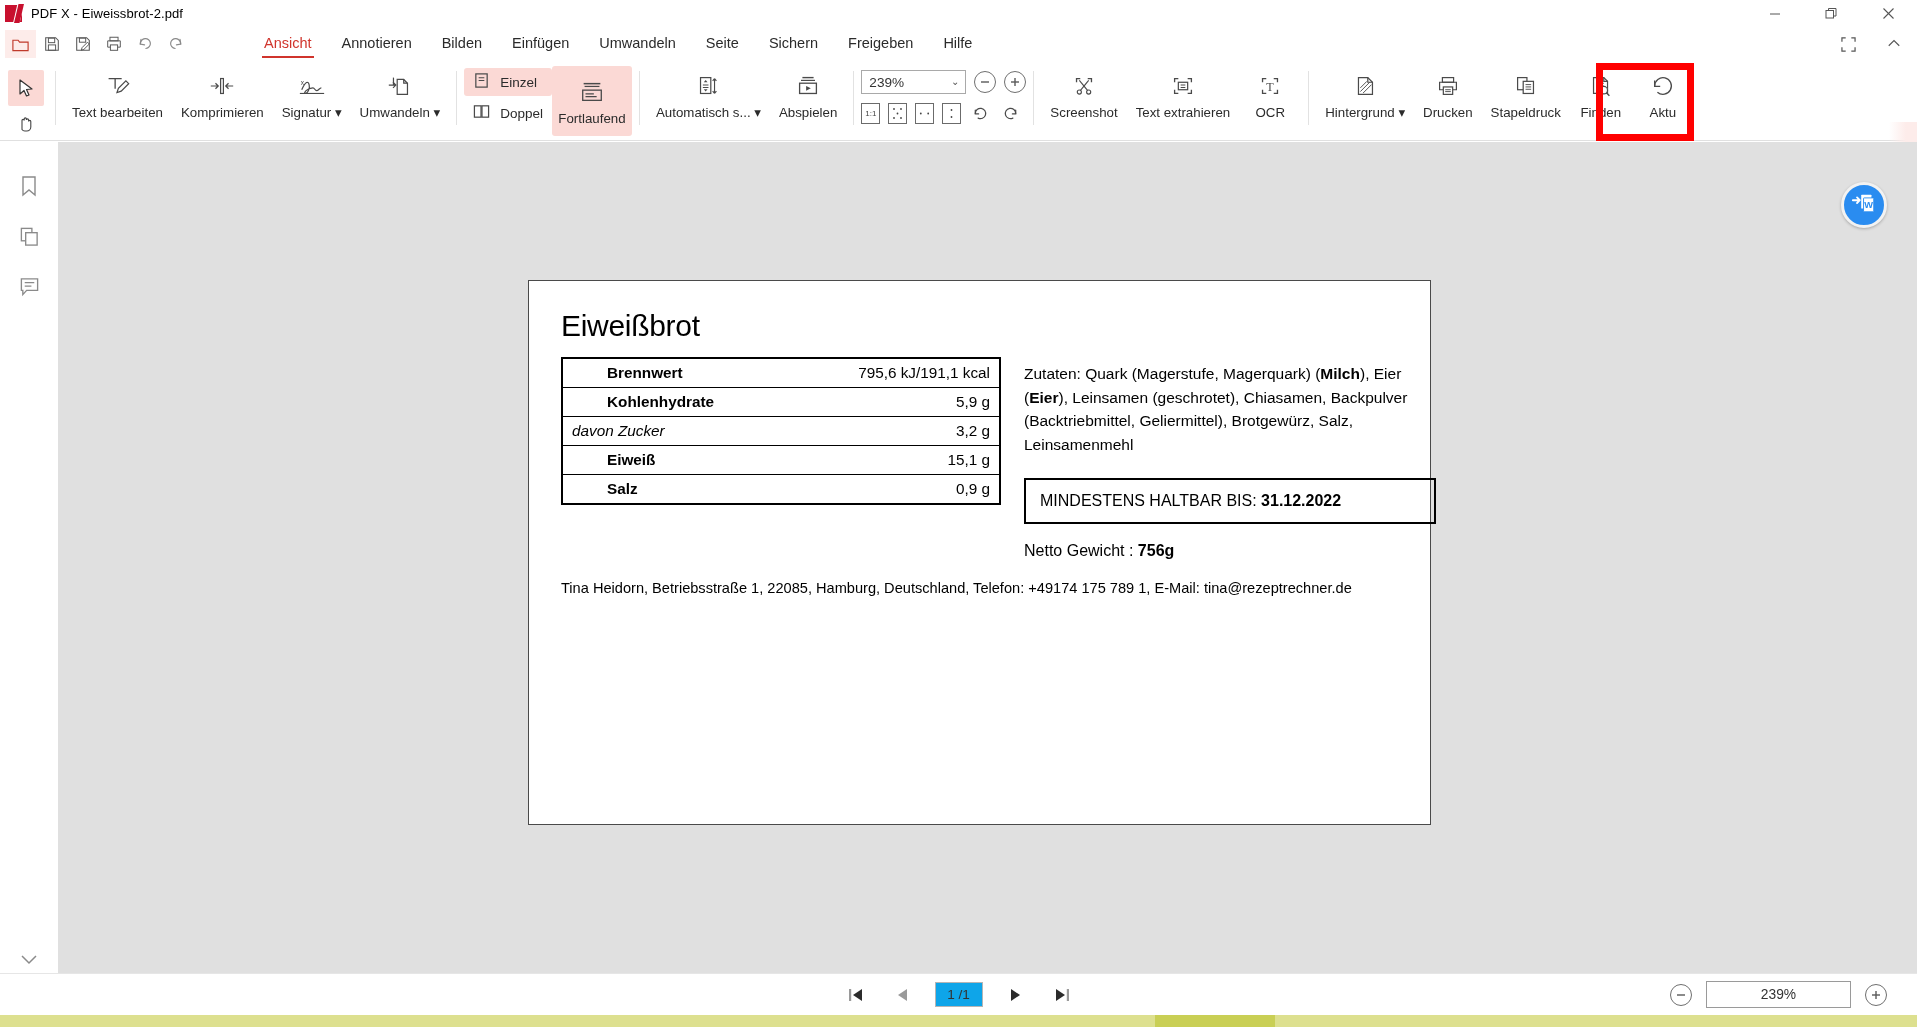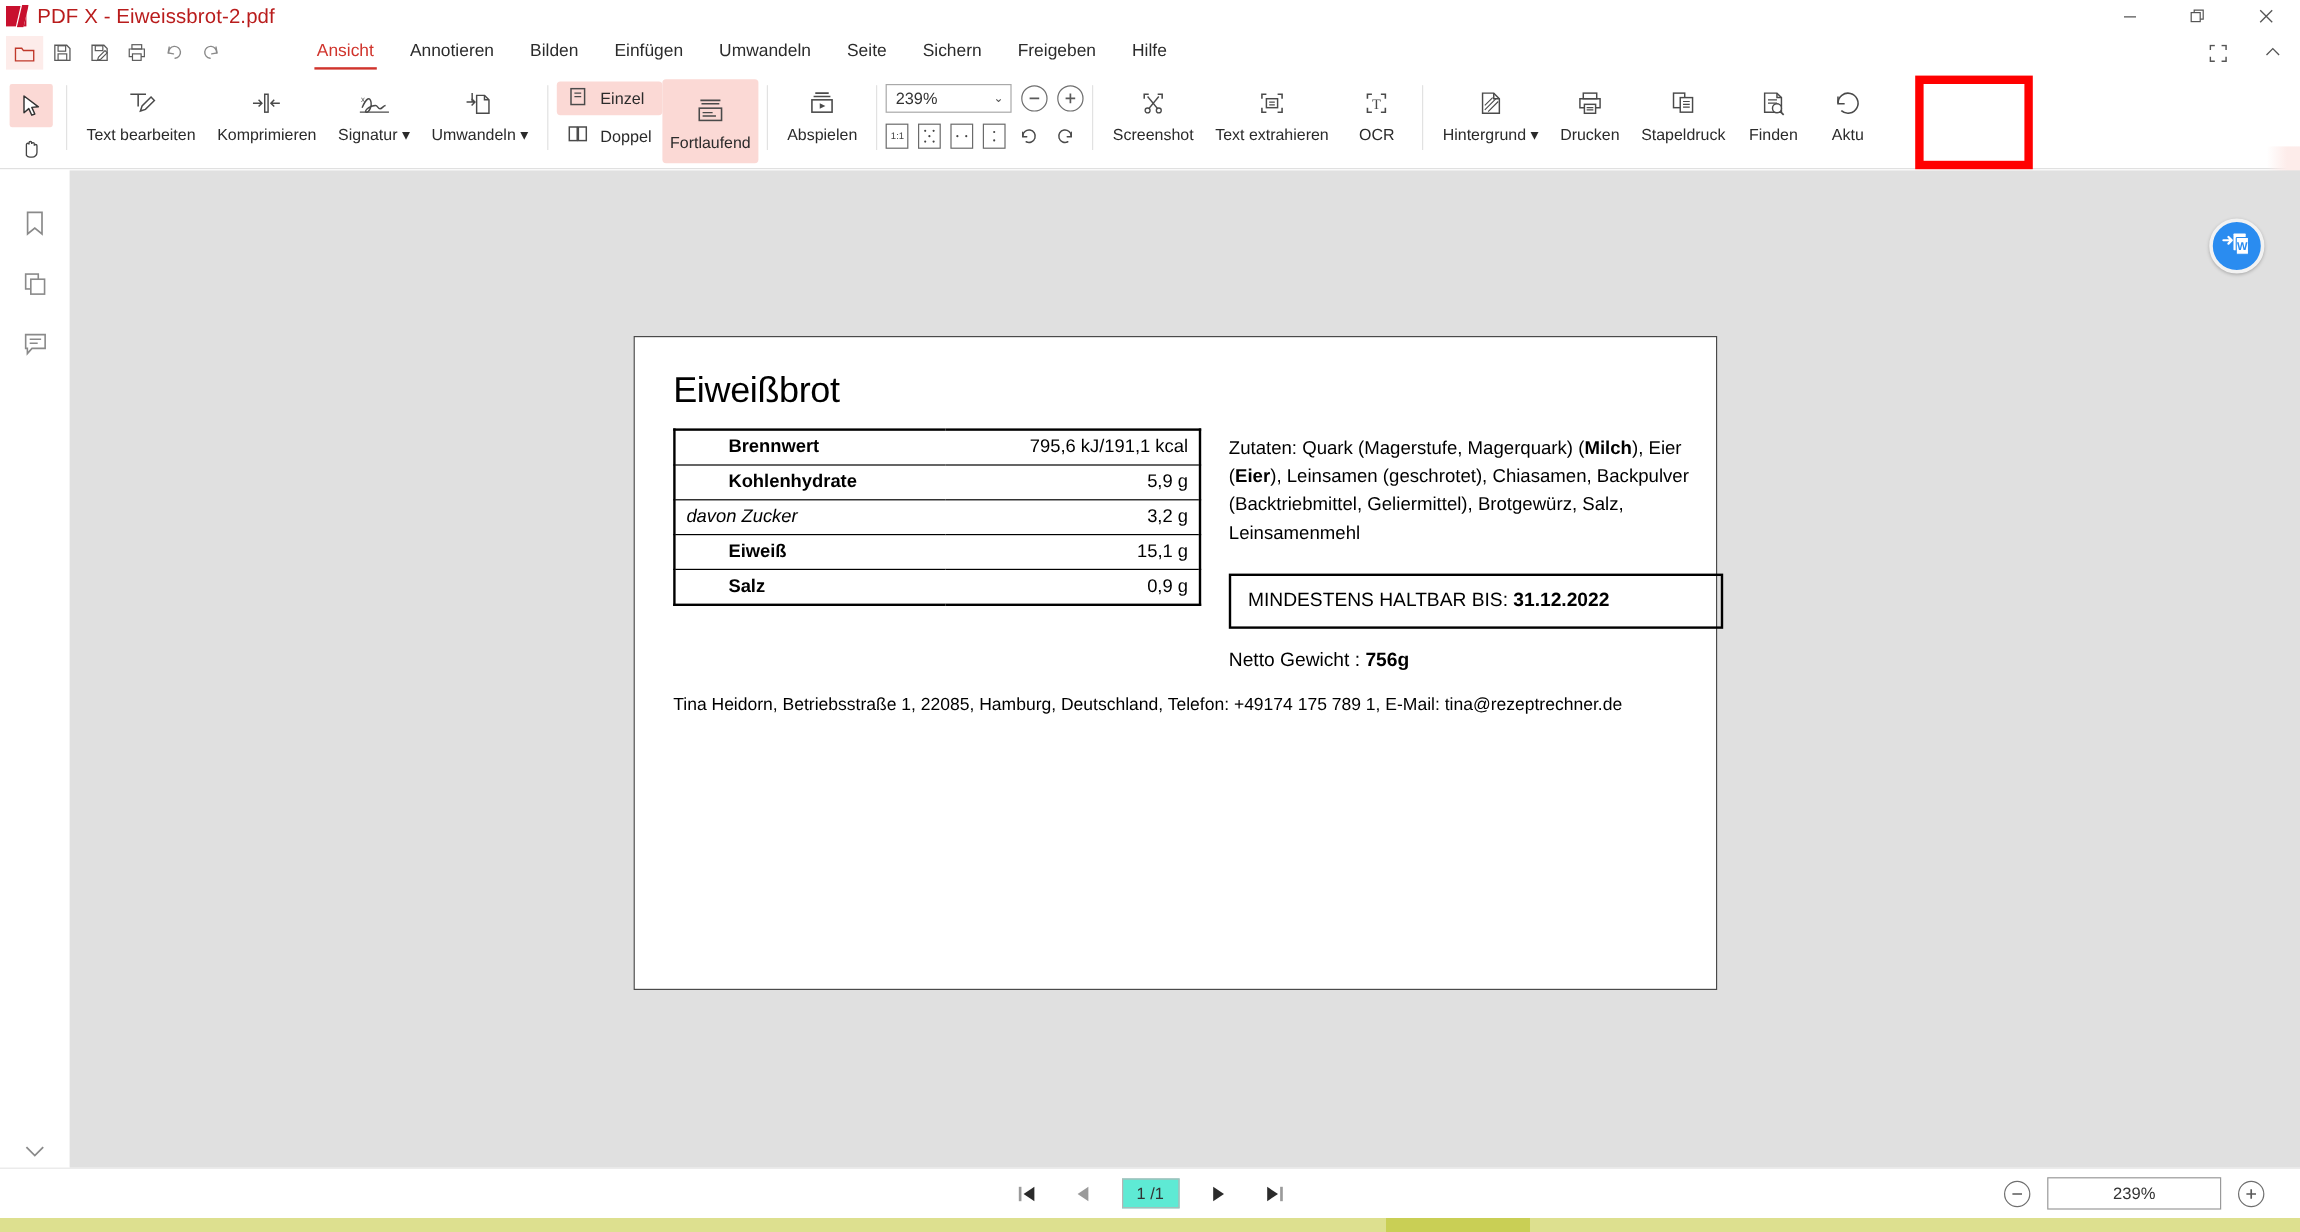--- a/index.html
+++ b/index.html
@@ -31,21 +31,21 @@
     position:absolute; left:8px; top:0px; width:11px; height:19px;
     background:#ffffff;
     clip-path: polygon(40% 0, 100% 0, 60% 100%, 0 100%);
   }
   .app-logo .lg-red2 {
     position:absolute; left:9px; top:0; width:10px; height:19px;
     background:#c8102e;
     clip-path: polygon(45% 0, 100% 0, 55% 100%, 0 100%);
   }
   .title-text {
-    font-size: 17px; color:#b91c1c; letter-spacing:0.1px;
+    font-size: 13px; color:#000000; letter-spacing:0.1px;
   }
   .win-controls {
     position:absolute; right:0; top:0; height:27px; display:flex;
   }
   .win-btn {
     width:57px; height:27px; display:flex; align-items:center; justify-content:center;
     color:#555; font-size:14px;
   }
 
   
@@ -230,21 +230,21 @@
 
   
   .statusbar {
     position:absolute; left:0; bottom:12px; width:1917px; height:42px;
     background:#ffffff; display:flex; align-items:center; justify-content:center;
     border-top:1px solid #e6e6e6;
   }
   .nav { display:flex; align-items:center; gap:20px; }
   .nav-btn { width:26px; height:26px; display:flex; align-items:center; justify-content:center; }
   .pagebox {
-    width:48px; height:25px; border:1px solid #b5b5b5; background:#5eead4;
+    width:48px; height:25px; border:1px solid #b5b5b5; background:#0ea5e9;
     display:flex; align-items:center; justify-content:center;
     font-size:13.6px; color:#333;
   }
   .status-right {
     position:absolute; right:30px; display:flex; align-items:center; gap:14px;
   }
   .zoombox {
     width:145px; height:27px; border:1px solid #9a9a9a; background:#fff;
     display:flex; align-items:center; justify-content:center;
     font-size:13.8px; color:#333;
@@ -450,20 +450,32 @@
           <rect x="4" y="12" width="20" height="11" fill="none" stroke="#4a4a4a" stroke-width="1.4"></rect>
           <path d="M7 16 h9 M7 19 h12" fill="none" stroke="#4a4a4a" stroke-width="1.2"></path>
         </svg>
       </div>
       <div class="rb-lab">Fortlaufend</div>
     </div>
 
     <div class="rb-sep"></div>
 
     <div class="rb-group">
+      <div class="rb-item" style="min-width:120px">
+        <div class="rb-ico">
+          <svg width="28" height="28" viewBox="0 0 30 30">
+            <rect x="7" y="6" width="11" height="17" fill="none" stroke="#4a4a4a" stroke-width="1.3"></rect>
+            <path d="M12.5 8.5 l-2 2.5 h4 Z" fill="#4a4a4a"></path>
+            <path d="M9.5 14 h6 M9.5 16.5 h6" stroke="#4a4a4a" stroke-width="1.1"></path>
+            <path d="M12.5 21 l-2 -2.5 h4 Z" fill="#4a4a4a"></path>
+            <path d="M22 7 V23 M22 7 l-2 2.5 M22 7 l2 2.5 M22 23 l-2 -2.5 M22 23 l2 -2.5" fill="none" stroke="#4a4a4a" stroke-width="1.2"></path>
+          </svg>
+        </div>
+        <div class="rb-lab"><span>Automatisch s...</span> ▾</div>
+      </div>
       <div class="rb-item">
         <div class="rb-ico">
           <svg width="28" height="28" viewBox="0 0 30 30">
             <path d="M9 6 H21" stroke="#4a4a4a" stroke-width="1.5"></path>
             <path d="M7.5 9 H22.5" stroke="#4a4a4a" stroke-width="1.3"></path>
             <rect x="6" y="12" width="18" height="11" fill="none" stroke="#4a4a4a" stroke-width="1.4"></rect>
             <path d="M13 15 L18 17.5 L13 20 Z" fill="#4a4a4a"></path>
           </svg>
         </div>
         <div class="rb-lab">Abspielen</div>

